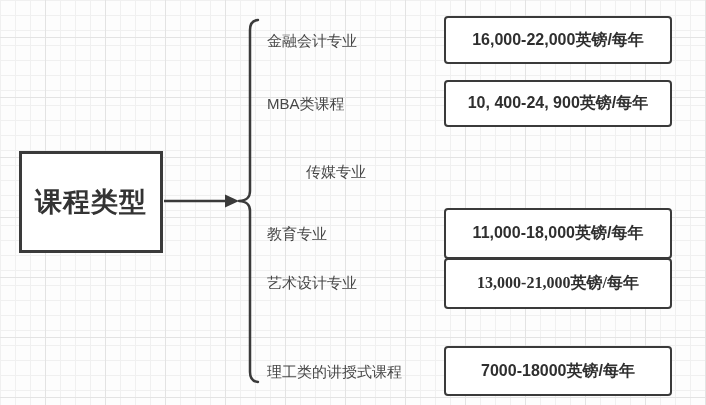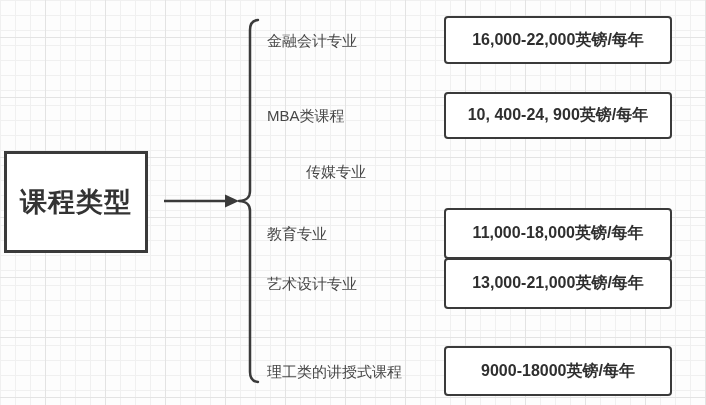--- a/index.html
+++ b/index.html
@@ -30,21 +30,21 @@
     background-position: 45px 37px, 45px 37px, 0 0, 0 0;
   }
   .connector-svg {
     position: absolute;
     left: 0; top: 0;
     width: 706px; height: 405px;
     color: var(--stroke);
   }
   .root-box {
     position: absolute;
-    left: 4px; top: 151px;
+    left: 19px; top: 151px;
     width: 144px; height: 102px;
     background: #ffffff;
     border: 3px solid var(--stroke);
     display: flex;
     align-items: center;
     justify-content: center;
   }
   .root-box .title {
     font-size: 27px;
     font-weight: 700;
@@ -81,24 +81,24 @@
     align-items: center;
     justify-content: center;
   }
   .price-text {
     font-size: 16px;
     font-weight: 700;
     color: var(--box-text);
     white-space: nowrap;
   }
   .row-1 { top: 16px;  height: 48px; }
-  .row-2 { top: 92px;  height: 47px; }
+  .row-2 { top: 80px;  height: 47px; }
   .row-3 { top: 148px; height: 47px; margin-left: 39px; }
   .row-4 { top: 208px; height: 51px; }
-  .row-5 { top: 258px; height: 51px; }
+  .row-5 { top: 258px; height: 51px; font-family: Liberation Serif, serif; }
   .row-6 { top: 346px; height: 50px; }
 </style>
 </head>
 <body>
 
 <div class="canvas">
 
   <svg class="connector-svg" viewBox="0 0 706 405" xmlns="http://www.w3.org/2000/svg">
     <path d="M164 201 H 226" fill="none" stroke="currentColor" stroke-width="2.5"></path>
     <path d="M225 194.5 L239 201 L225 207.5 Z" fill="currentColor"></path>
@@ -140,17 +140,17 @@
   <div class="row row-5">
     <span class="row-label">艺术设计专业</span>
     <div class="price-box">
       <span class="price-text">13,000-21,000英镑/每年</span>
     </div>
   </div>
 
   <div class="row row-6">
     <span class="row-label">理工类的讲授式课程</span>
     <div class="price-box">
-      <span class="price-text">9000-18000英镑/每年</span>
+      <span class="price-text">7000-18000英镑/每年</span>
     </div>
   </div>
 
 </div>
 
 </body></html>

